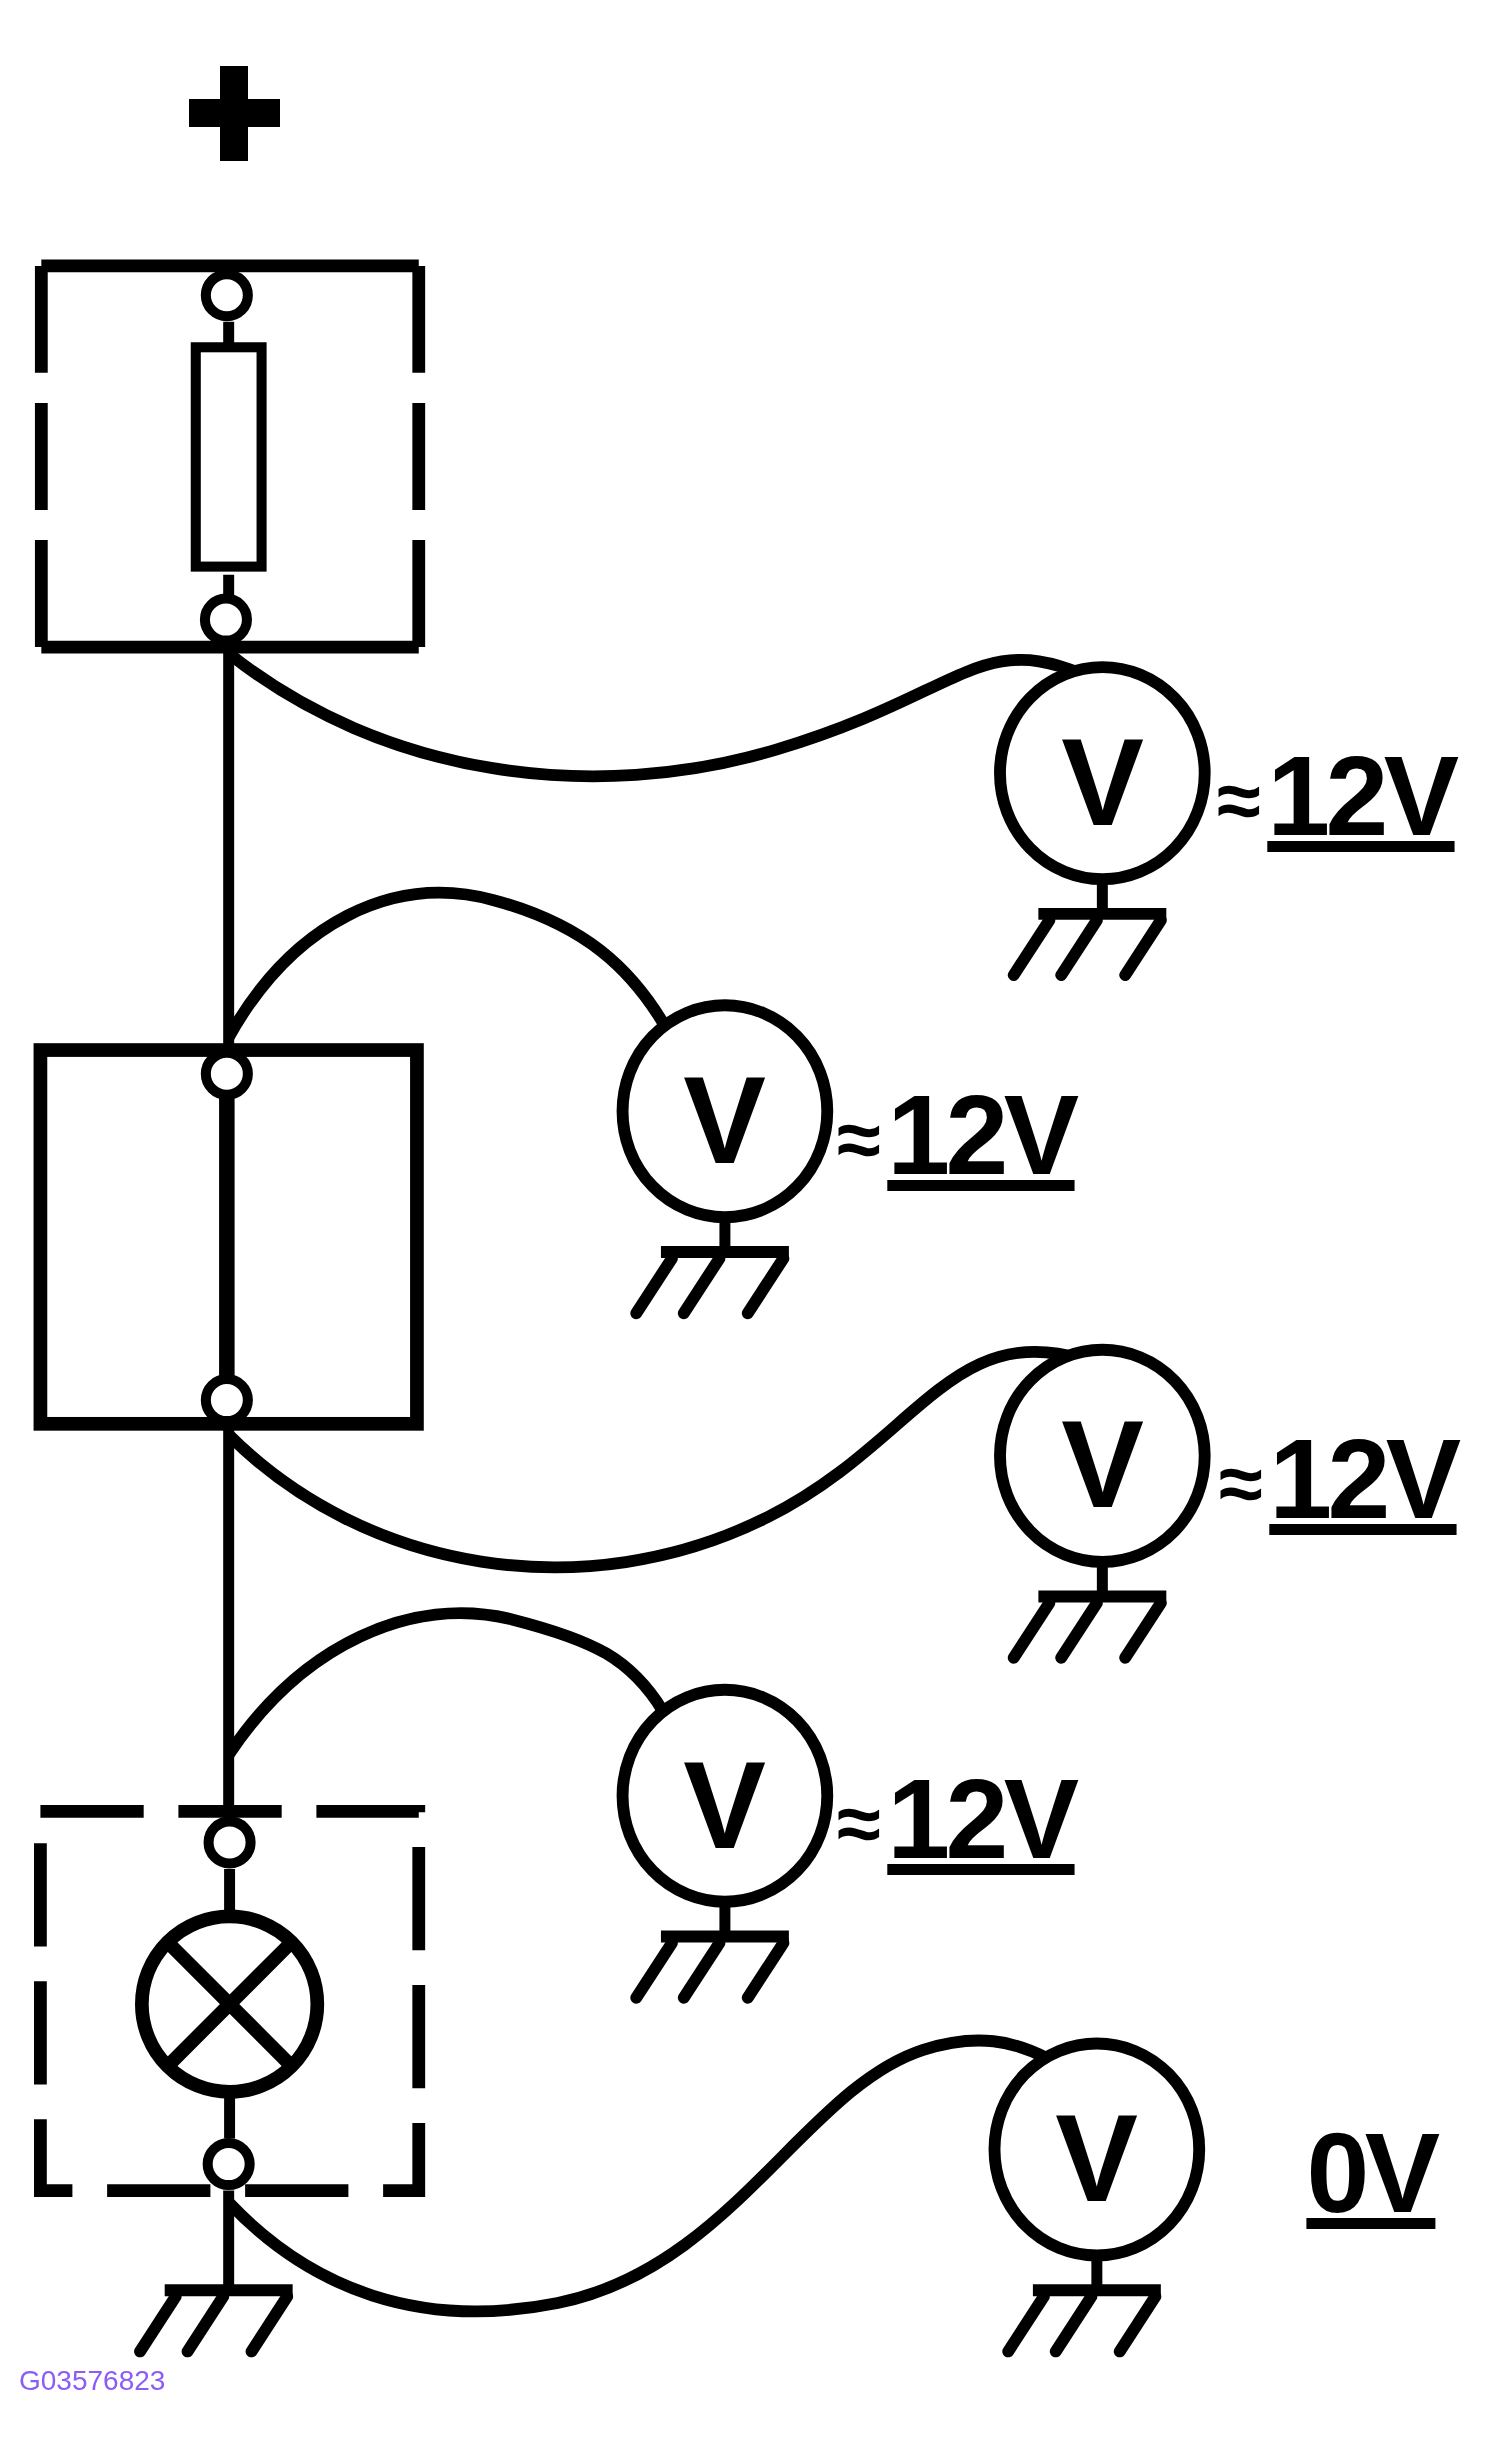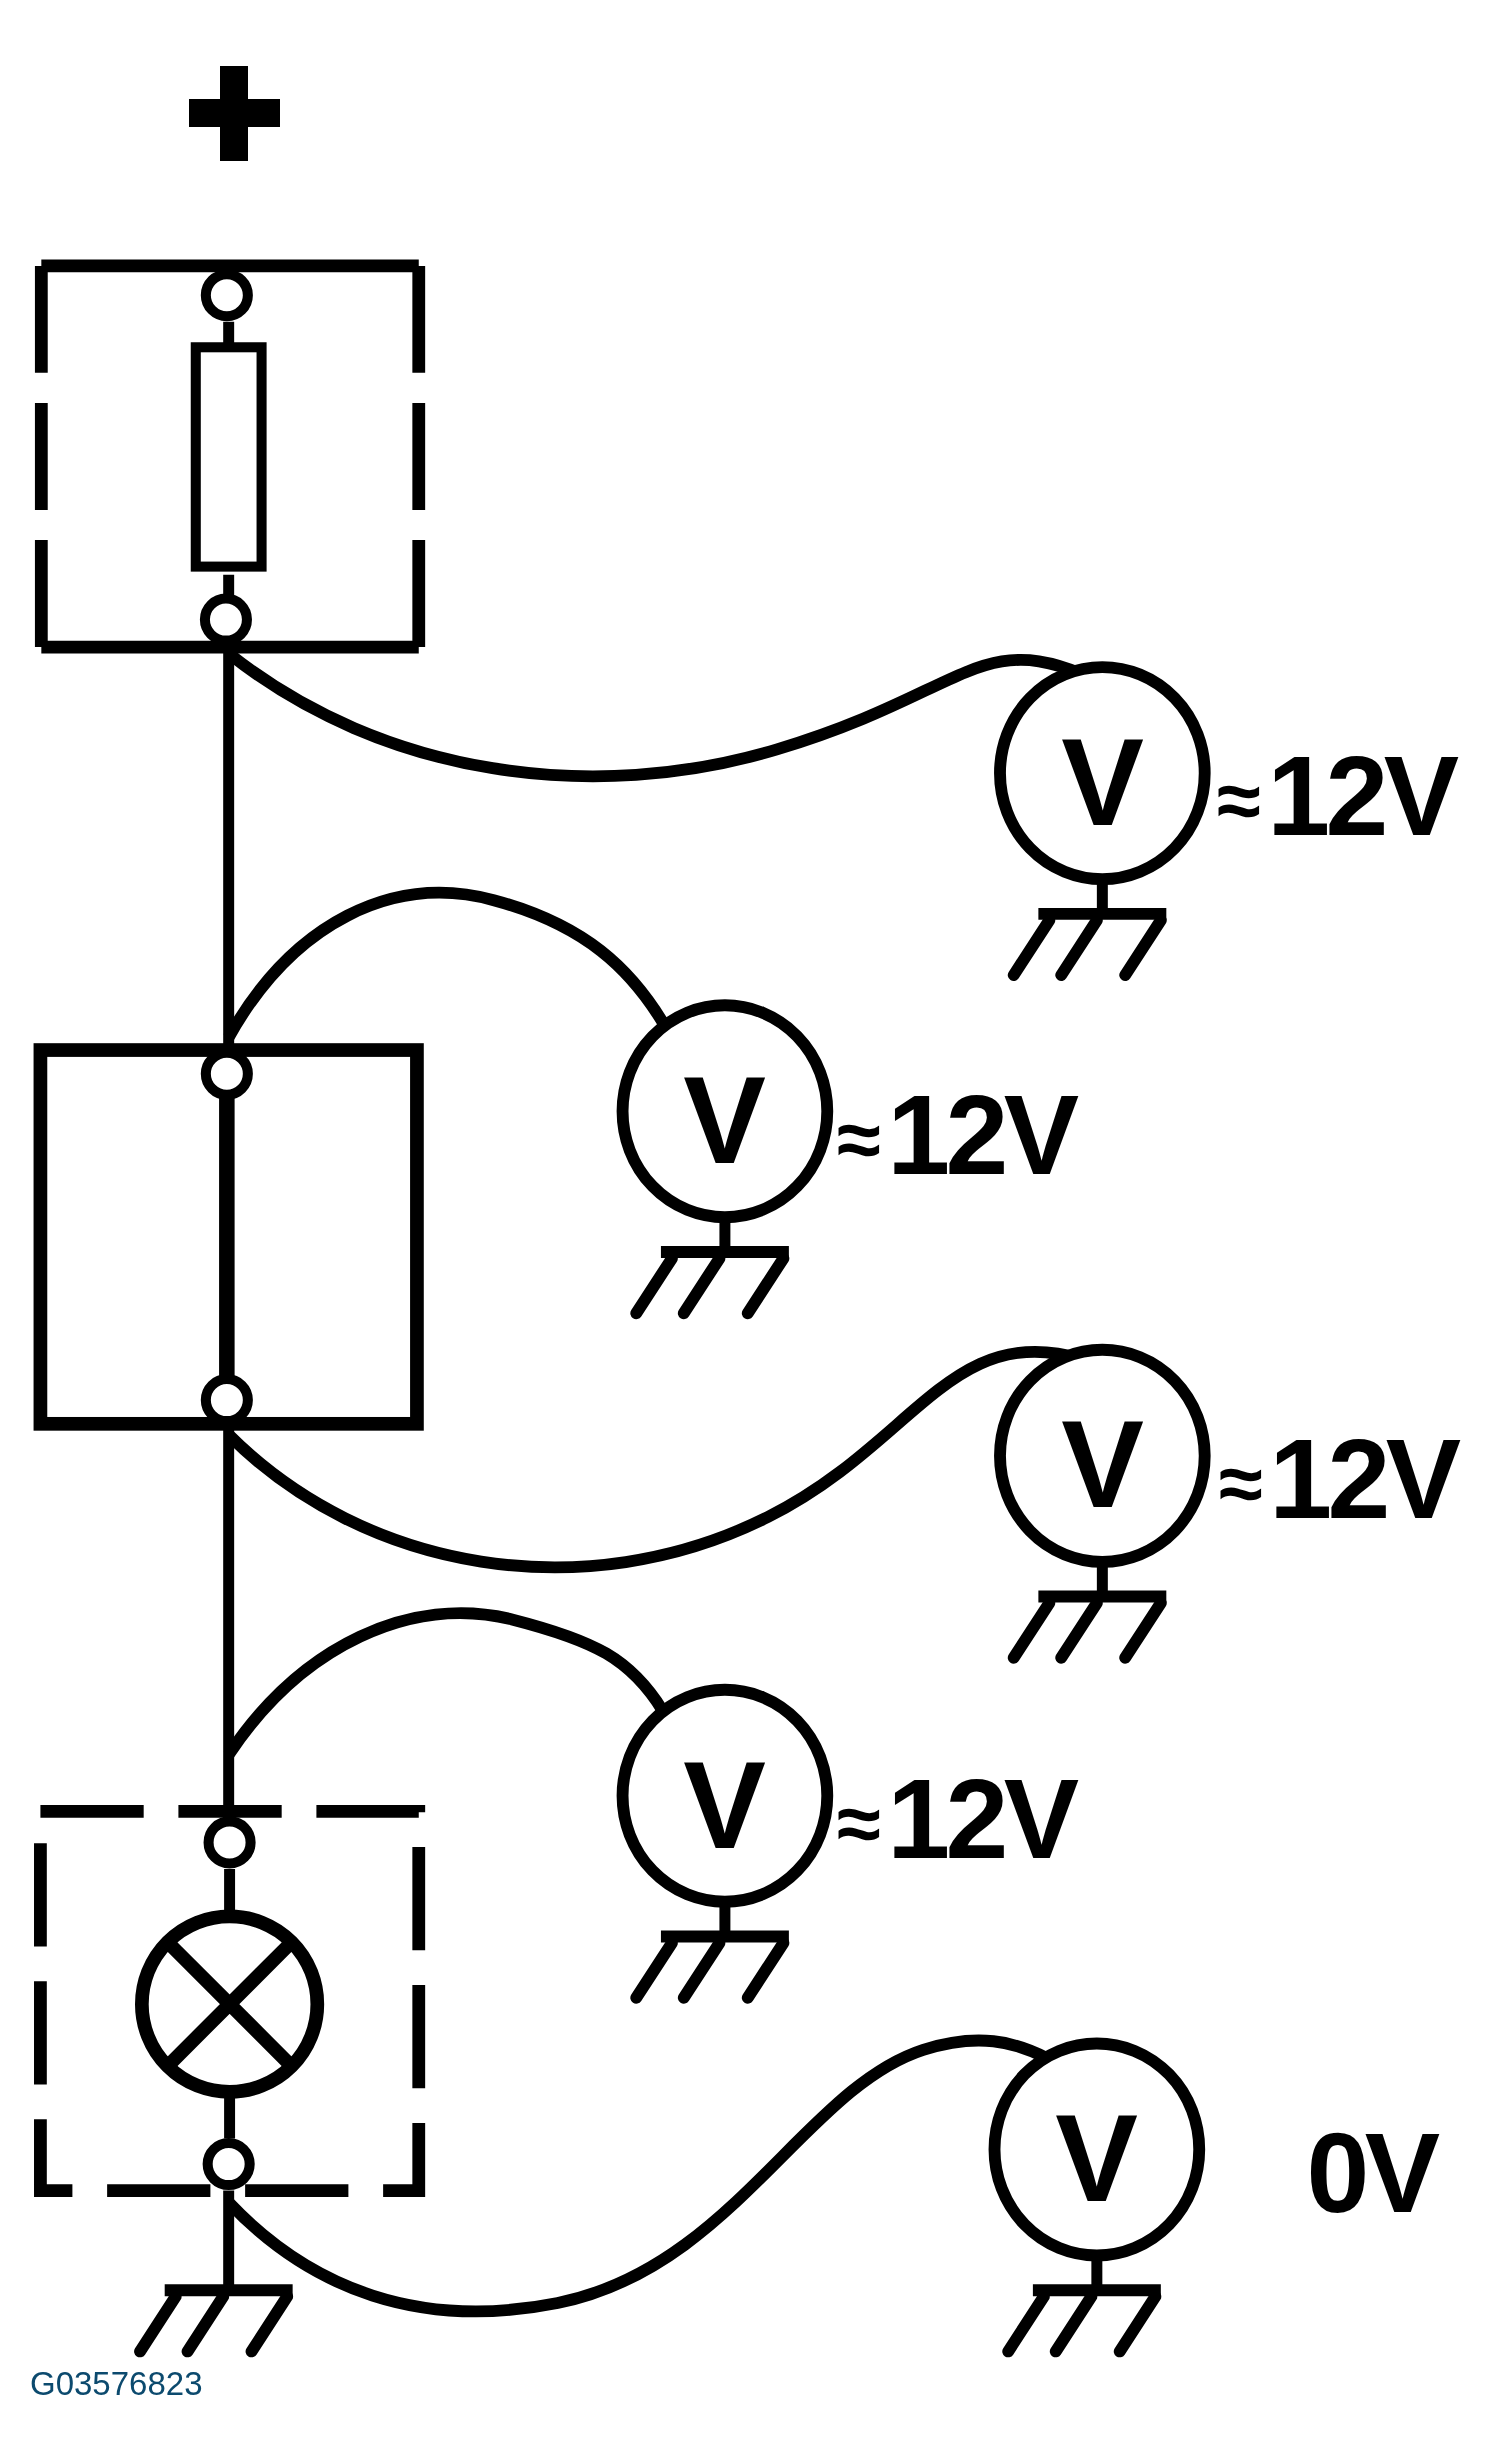--- a/index.html
+++ b/index.html
@@ -22,28 +22,29 @@
     position:absolute;width:205px;height:205px;
     display:flex;align-items:center;justify-content:center;
     font-size:124px;font-weight:bold;color:#000;line-height:1;
     transform:translateY(5.5px);
   }
   
   .reading{
     position:absolute;color:#000;font-weight:bold;
     font-size:113px;line-height:1;letter-spacing:-4.6px;
     white-space:nowrap;
+    text-decoration:underline;
   }
   .reading .approx{
     display:inline-block;font-size:80px;letter-spacing:0;
     position:relative;top:-7.3px;margin-right:6.4px;
   }
   .figure-id{
-    position:absolute;left:30px;top:2367px;
-    font-size:33px;color:#0c4a6e;letter-spacing:0;line-height:1;
+    position:absolute;left:19px;top:2367px;
+    font-size:28px;color:#8b5cf6;letter-spacing:0;line-height:1;
   }
 </style>
 </head>
 <body>
 
 <div class="stage">
 
   <svg width="1501" height="2462" viewBox="0 0 1642 2694">
     <defs>
       <g id="gnd">

